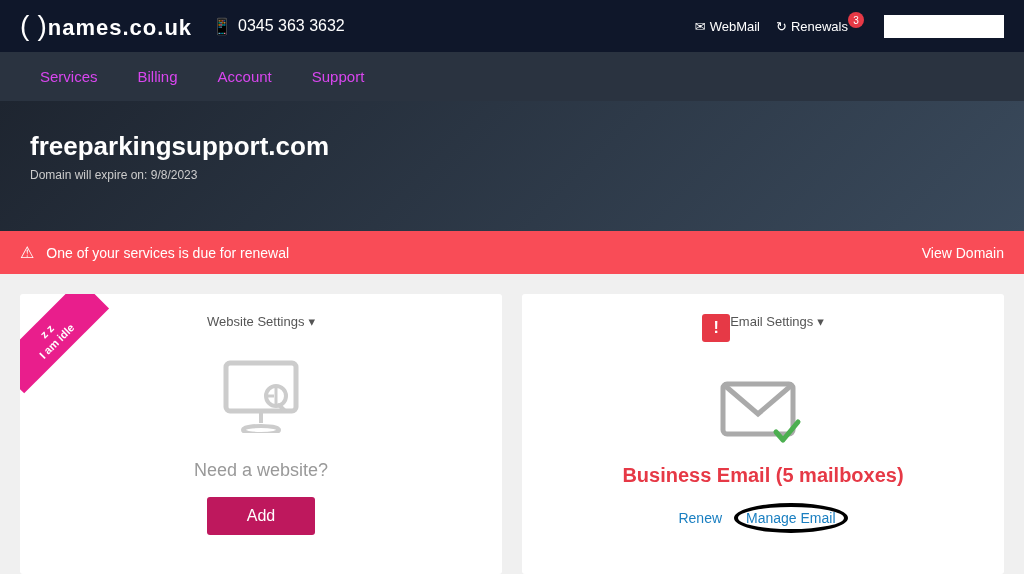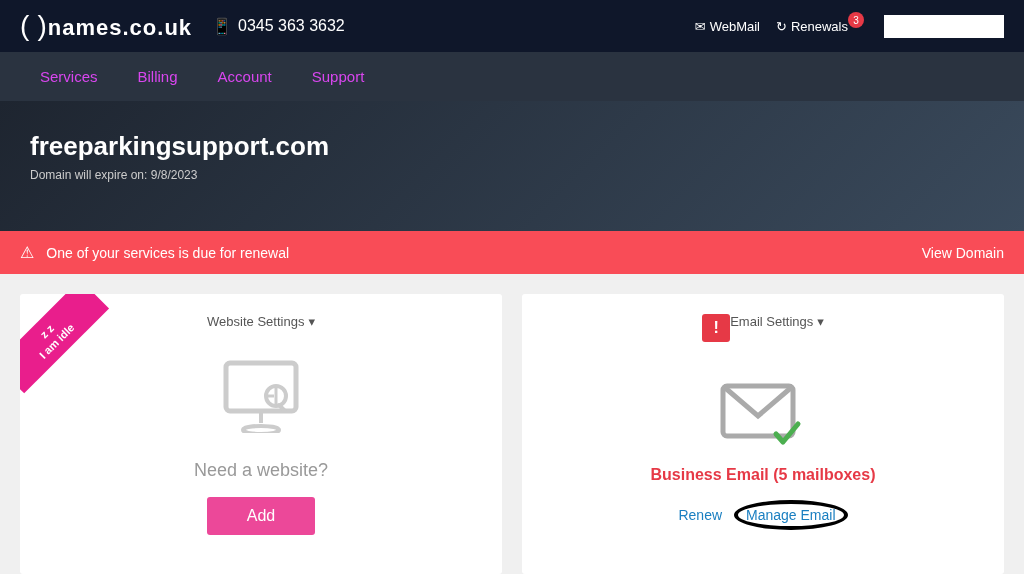--- a/index.html
+++ b/index.html
@@ -226,21 +226,21 @@
       font-size: 70px;
       line-height: 1;
     }
 
     .need-website-text {
       color: #999;
       font-size: 18px;
     }
 
     .add-button {
-      background: #ec4899;
+      background: #be185d;
       color: white;
       border: none;
       padding: 10px 40px;
       font-size: 16px;
       cursor: pointer;
       border-radius: 3px;
     }
 
     
     .alert-icon-red {
@@ -258,21 +258,21 @@
       font-size: 16px;
     }
 
     .email-icon-wrap {
       position: relative;
       display: inline-block;
     }
 
     .business-email-title {
       color: #e63946;
-      font-size: 16px;
+      font-size: 20px;
       font-weight: bold;
       text-align: right;
     }
 
     .card-links {
       display: flex;
       gap: 12px;
       align-items: center;
     }
     .card-link {

